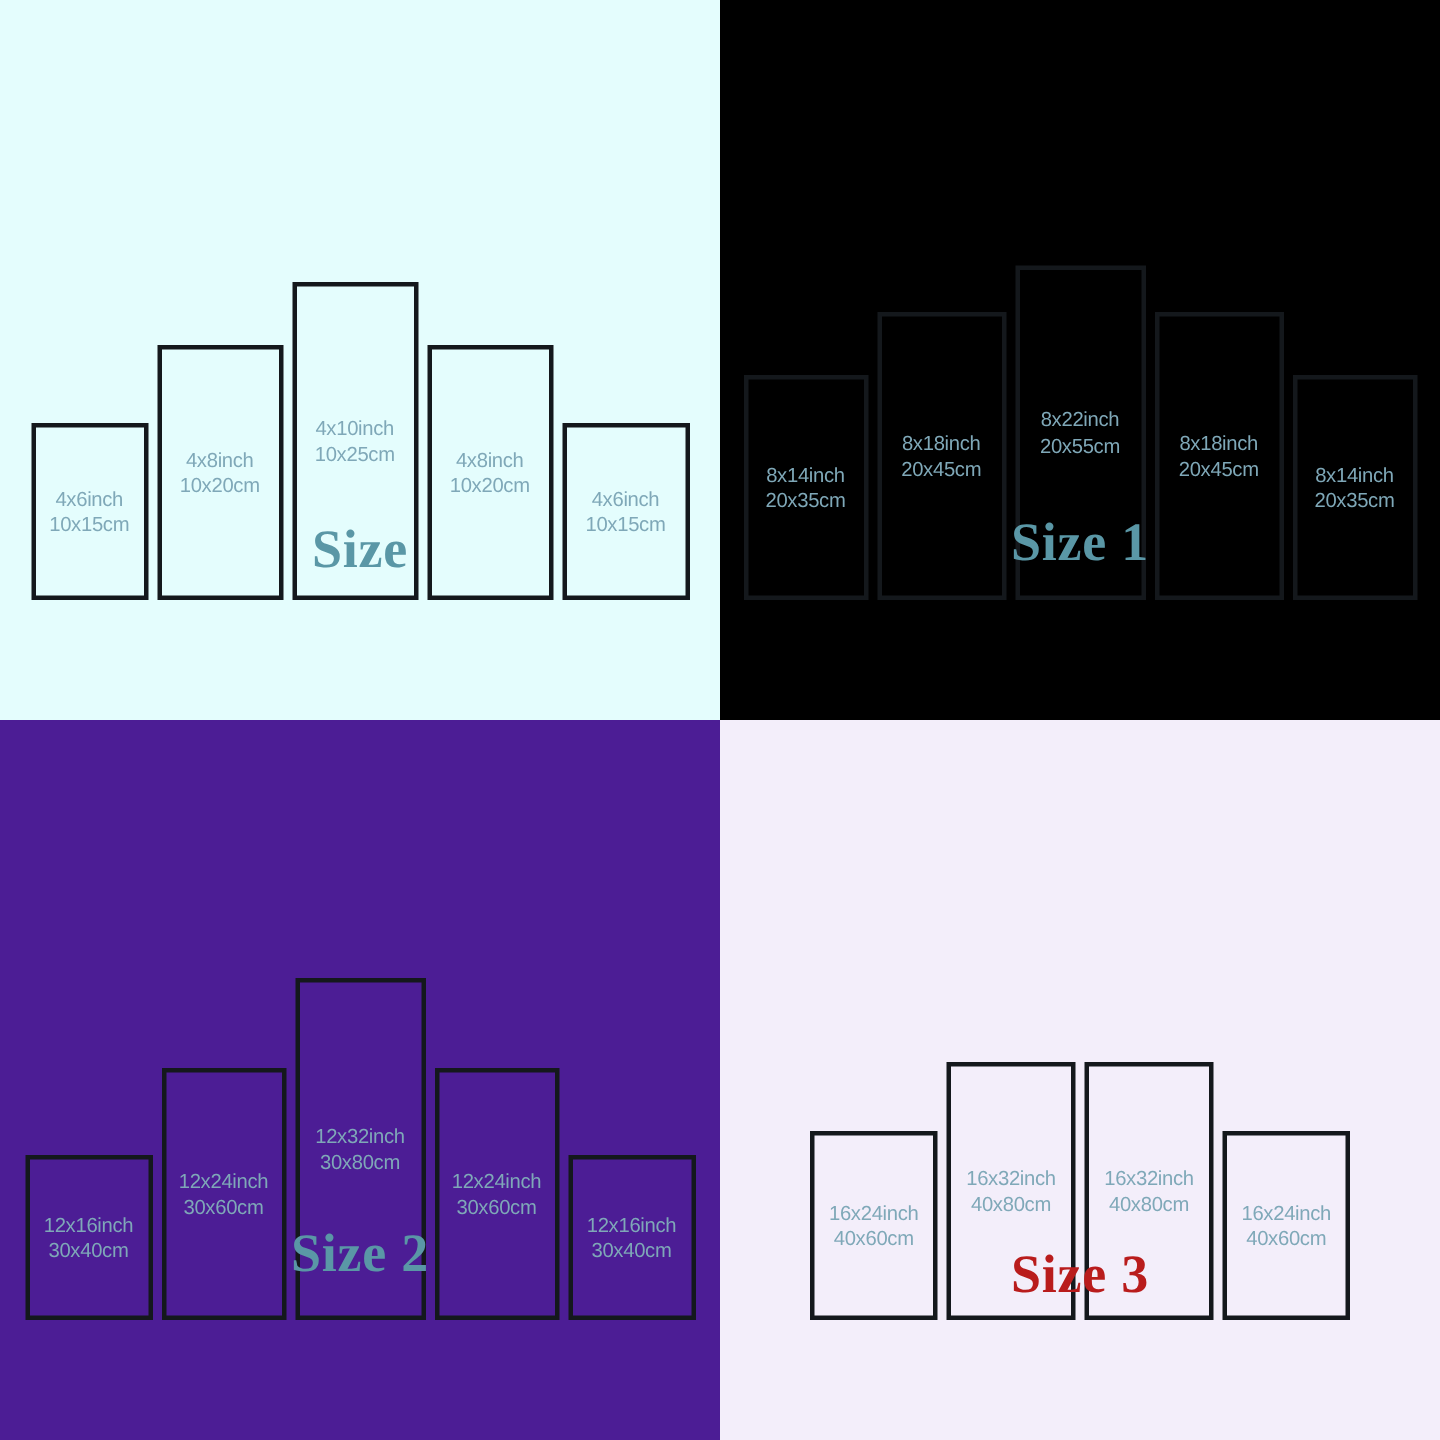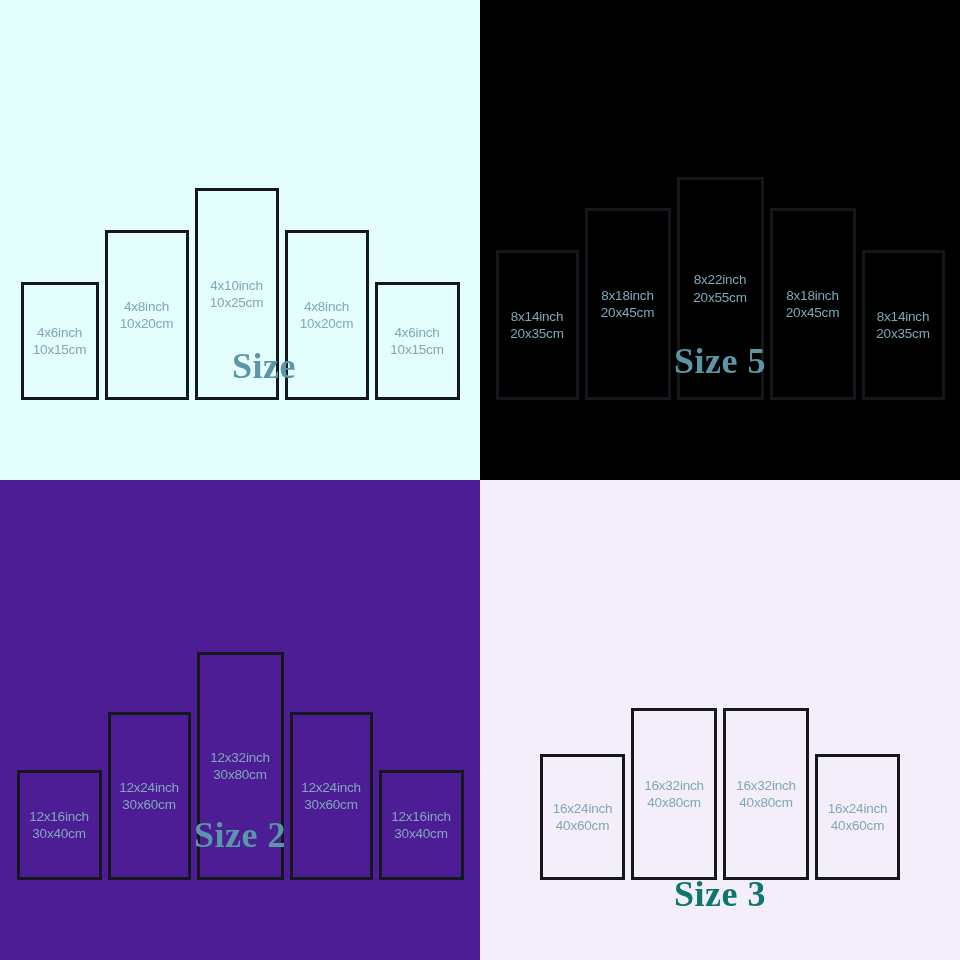--- a/index.html
+++ b/index.html
@@ -85,42 +85,42 @@
         <div class="panel" style="width: 84px; height: 212px; border-color: rgb(20, 24, 28);">
           <div class="panel-label" style="color: rgb(127, 168, 184);"><span>4x10inch</span><span class="row2">10x25cm</span></div>
         </div>
         <div class="panel" style="width: 84px; height: 170px; border-color: rgb(20, 24, 28);">
           <div class="panel-label" style="color: rgb(127, 168, 184);"><span>4x8inch</span><span class="row2">10x20cm</span></div>
         </div>
         <div class="panel" style="width: 85px; height: 118px; border-color: rgb(20, 24, 28);">
           <div class="panel-label" style="color: rgb(127, 168, 184);"><span>4x6inch</span><span class="row2">10x15cm</span></div>
         </div>
       </div>
-    <div class="quad-title" style="top: 345px; color: rgb(90, 151, 166); padding-left: 24px;">Size</div>
+    <div class="quad-title" style="top: 345px; color: rgb(90, 151, 166);">Size</div>
   </div>
 
   <div class="quadrant" style="background: #000000;">
     <div class="panels">
         <div class="panel" style="width: 83px; height: 150px; border-color: rgb(20, 24, 28);">
           <div class="panel-label" style="color: rgb(127, 168, 184);"><span>8x14inch</span><span class="row2">20x35cm</span></div>
         </div>
         <div class="panel" style="width: 86px; height: 192px; border-color: rgb(20, 24, 28);">
           <div class="panel-label" style="color: rgb(127, 168, 184);"><span>8x18inch</span><span class="row2">20x45cm</span></div>
         </div>
         <div class="panel" style="width: 87px; height: 223px; border-color: rgb(20, 24, 28);">
           <div class="panel-label" style="color: rgb(127, 168, 184);"><span>8x22inch</span><span class="row2">20x55cm</span></div>
         </div>
         <div class="panel" style="width: 86px; height: 192px; border-color: rgb(20, 24, 28);">
           <div class="panel-label" style="color: rgb(127, 168, 184);"><span>8x18inch</span><span class="row2">20x45cm</span></div>
         </div>
         <div class="panel" style="width: 83px; height: 150px; border-color: rgb(20, 24, 28);">
           <div class="panel-label" style="color: rgb(127, 168, 184);"><span>8x14inch</span><span class="row2">20x35cm</span></div>
         </div>
       </div>
-    <div class="quad-title" style="top: 340px; color: rgb(90, 151, 166);">Size 5</div>
+    <div class="quad-title" style="top: 340px; color: rgb(90, 151, 166);">Size 1</div>
   </div>
 
   <div class="quadrant" style="background: #4c1d95;">
     <div class="panels">
         <div class="panel" style="width: 85px; height: 110px; border-color: rgb(20, 24, 28);">
           <div class="panel-label" style="color: rgb(127, 168, 184);"><span>12x16inch</span><span class="row2">30x40cm</span></div>
         </div>
         <div class="panel" style="width: 83px; height: 168px; border-color: rgb(20, 24, 28);">
           <div class="panel-label" style="color: rgb(127, 168, 184);"><span>12x24inch</span><span class="row2">30x60cm</span></div>
         </div>
@@ -145,16 +145,16 @@
         <div class="panel" style="width: 86px; height: 172px; border-color: rgb(20, 24, 28);">
           <div class="panel-label" style="color: rgb(127, 168, 184);"><span>16x32inch</span><span class="row2">40x80cm</span></div>
         </div>
         <div class="panel" style="width: 86px; height: 172px; border-color: rgb(20, 24, 28);">
           <div class="panel-label" style="color: rgb(127, 168, 184);"><span>16x32inch</span><span class="row2">40x80cm</span></div>
         </div>
         <div class="panel" style="width: 85px; height: 126px; border-color: rgb(20, 24, 28);">
           <div class="panel-label" style="color: rgb(127, 168, 184);"><span>16x24inch</span><span class="row2">40x60cm</span></div>
         </div>
       </div>
-    <div class="quad-title" style="top: 348px; color: #0f766e; margin-top: 45px;">Size 3</div>
+    <div class="quad-title" style="top: 348px; color: #b91c1c;">Size 3</div>
   </div>
 
 </div>
 
 </body></html>

